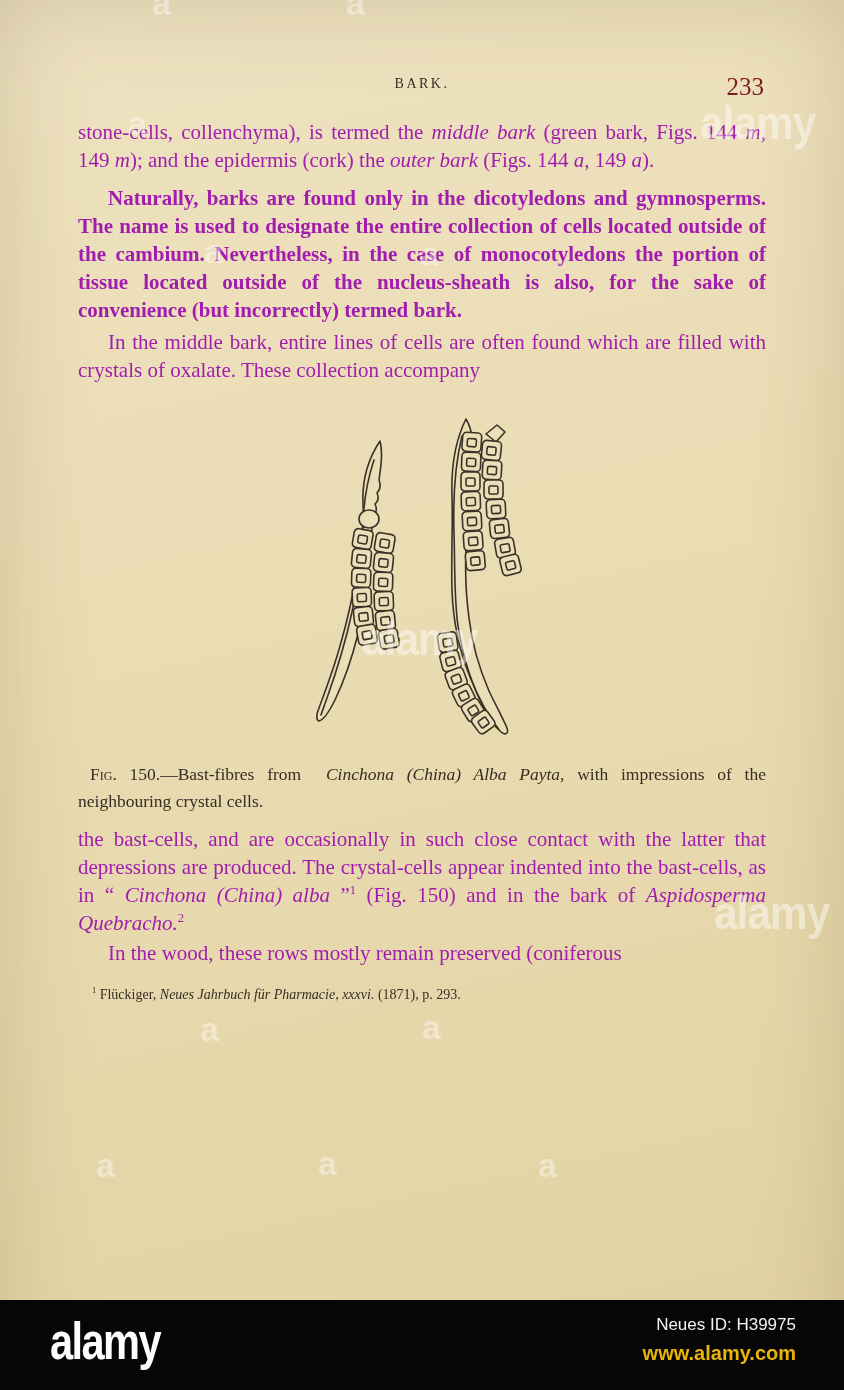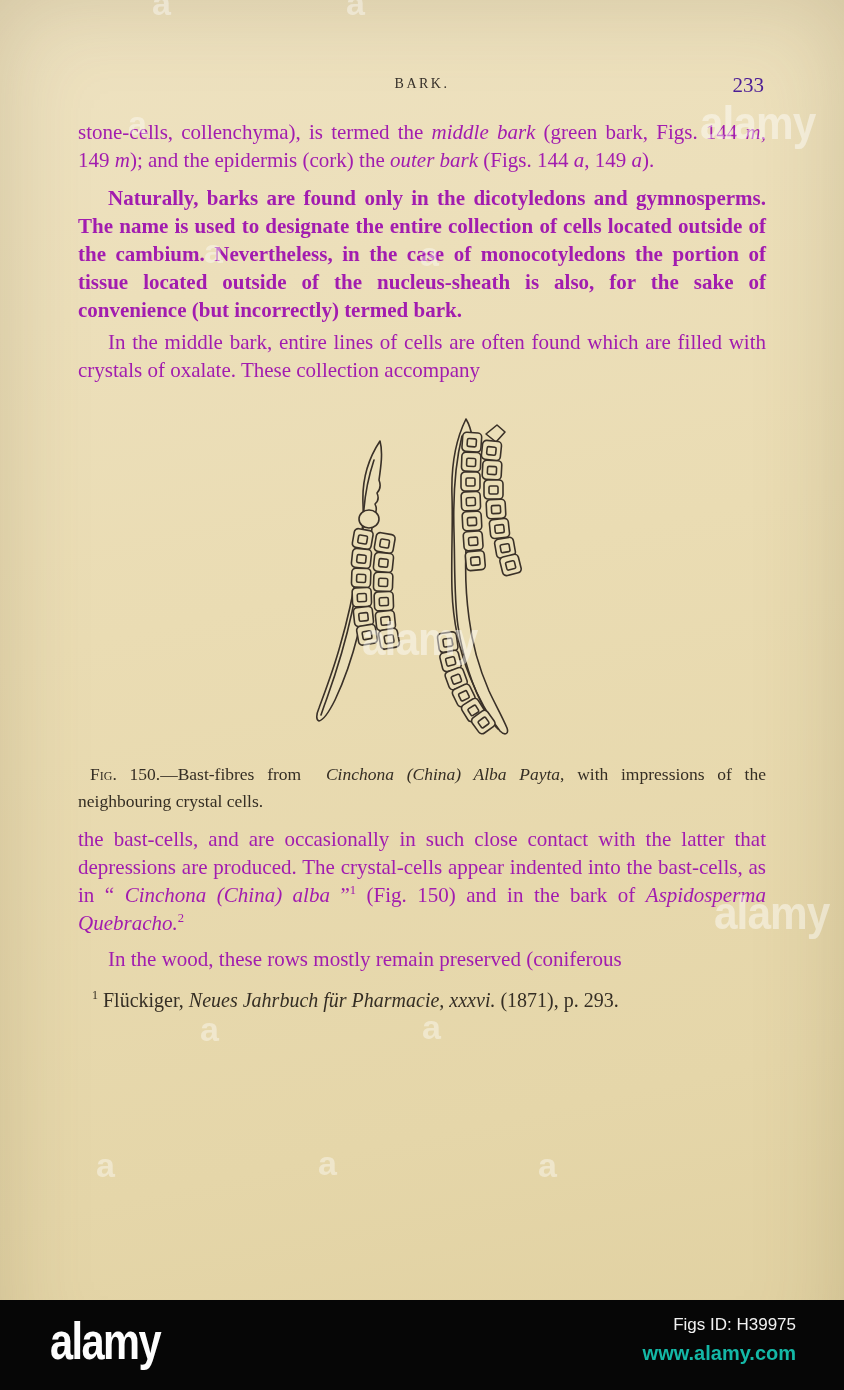--- a/index.html
+++ b/index.html
@@ -16,42 +16,42 @@
   }
   .content{
     position:absolute;left:78px;top:76px;width:688px;
   }
   .pagehead{position:relative;height:26px;}
   .pagehead .title{
     position:absolute;left:0;right:0;text-align:center;
     font-size:14px;letter-spacing:2.5px;color:#36302a;
   }
   .pagehead .pageno{
-    position:absolute;right:2px;top:-3px;font-size:21px;color:#4c1d95;
+    position:absolute;right:2px;top:-3px;font-size:25px;color:#7f1d1d;
   }
   .body-par{
     margin:0;text-align:justify;font-size:21px;line-height:28px;
     color:#a21caf;
   }
   .ind{text-indent:30px;}
   #p1{margin-top:16px;}
   #p2{margin-top:10px;font-weight:bold;}
   #p3{margin-top:4px;}
   #p4{margin-top:10px;}
   #p5{margin-top:2px;}
-  #p6{margin-top:8px;}
+  #p6{margin-top:2px;}
   sup{font-size:60%;vertical-align:super;line-height:0;}
   .figwrap{width:260px;height:335px;margin:30px 0 0 225px;}
   .figcap{
     margin-top:12px;font-size:17.5px;line-height:27px;
     text-align:justify;text-indent:12px;color:#352e24;
   }
   .footnotes{margin-top:14px;}
   .footnotes p{
-    margin:0;font-size:20px;line-height:27px;text-indent:14px;
+    margin:0;font-size:14px;line-height:27px;text-indent:14px;
     text-align:left;color:#352e24;
   }
   
   .wm{
     position:absolute;pointer-events:none;user-select:none;
     font-family:"Liberation Sans", sans-serif;font-weight:bold;
     color:rgba(255,255,255,.45);
   }
   .wm.big{font-size:46px;letter-spacing:-1px;transform:scaleX(.92);transform-origin:left top;}
   .wm.small{font-size:34px;color:rgba(255,255,255,.4);}
@@ -61,21 +61,21 @@
     background:#060606;color:#fff;
     font-family:"Liberation Sans", sans-serif;
   }
   .footerbar .logo{
     position:absolute;left:50px;top:11px;font-size:52px;font-weight:bold;
     letter-spacing:-2px;transform:scaleX(.8);transform-origin:left top;
     color:#fdfdfd;
   }
   .footerbar .meta{position:absolute;right:48px;top:15px;text-align:right;}
   .footerbar .meta .id{font-size:17px;font-weight:normal;color:#f2f2f2;}
-  .footerbar .meta .url{font-size:20px;font-weight:bold;margin-top:7px;color:#14b8a6;}
+  .footerbar .meta .url{font-size:20px;font-weight:bold;margin-top:7px;color:#eab308;}
 </style>
 </head>
 <body>
 
 <div class="paper"></div>
 
 <div class="content">
 
   <div class="pagehead">
     <div class="title">BARK.</div>
@@ -169,16 +169,16 @@
 <div class="wm big" style="left:714px;top:886px;">alamy</div>
 <div class="wm small" style="left:200px;top:1010px;">a</div>
 <div class="wm small" style="left:422px;top:1008px;">a</div>
 <div class="wm small" style="left:96px;top:1146px;">a</div>
 <div class="wm small" style="left:318px;top:1144px;">a</div>
 <div class="wm small" style="left:538px;top:1146px;">a</div>
 
 <div class="footerbar">
   <div class="logo">alamy</div>
   <div class="meta">
-    <div class="id">Figs ID: H39975</div>
+    <div class="id">Neues ID: H39975</div>
     <div class="url">www.alamy.com</div>
   </div>
 </div>
 
 </body></html>

